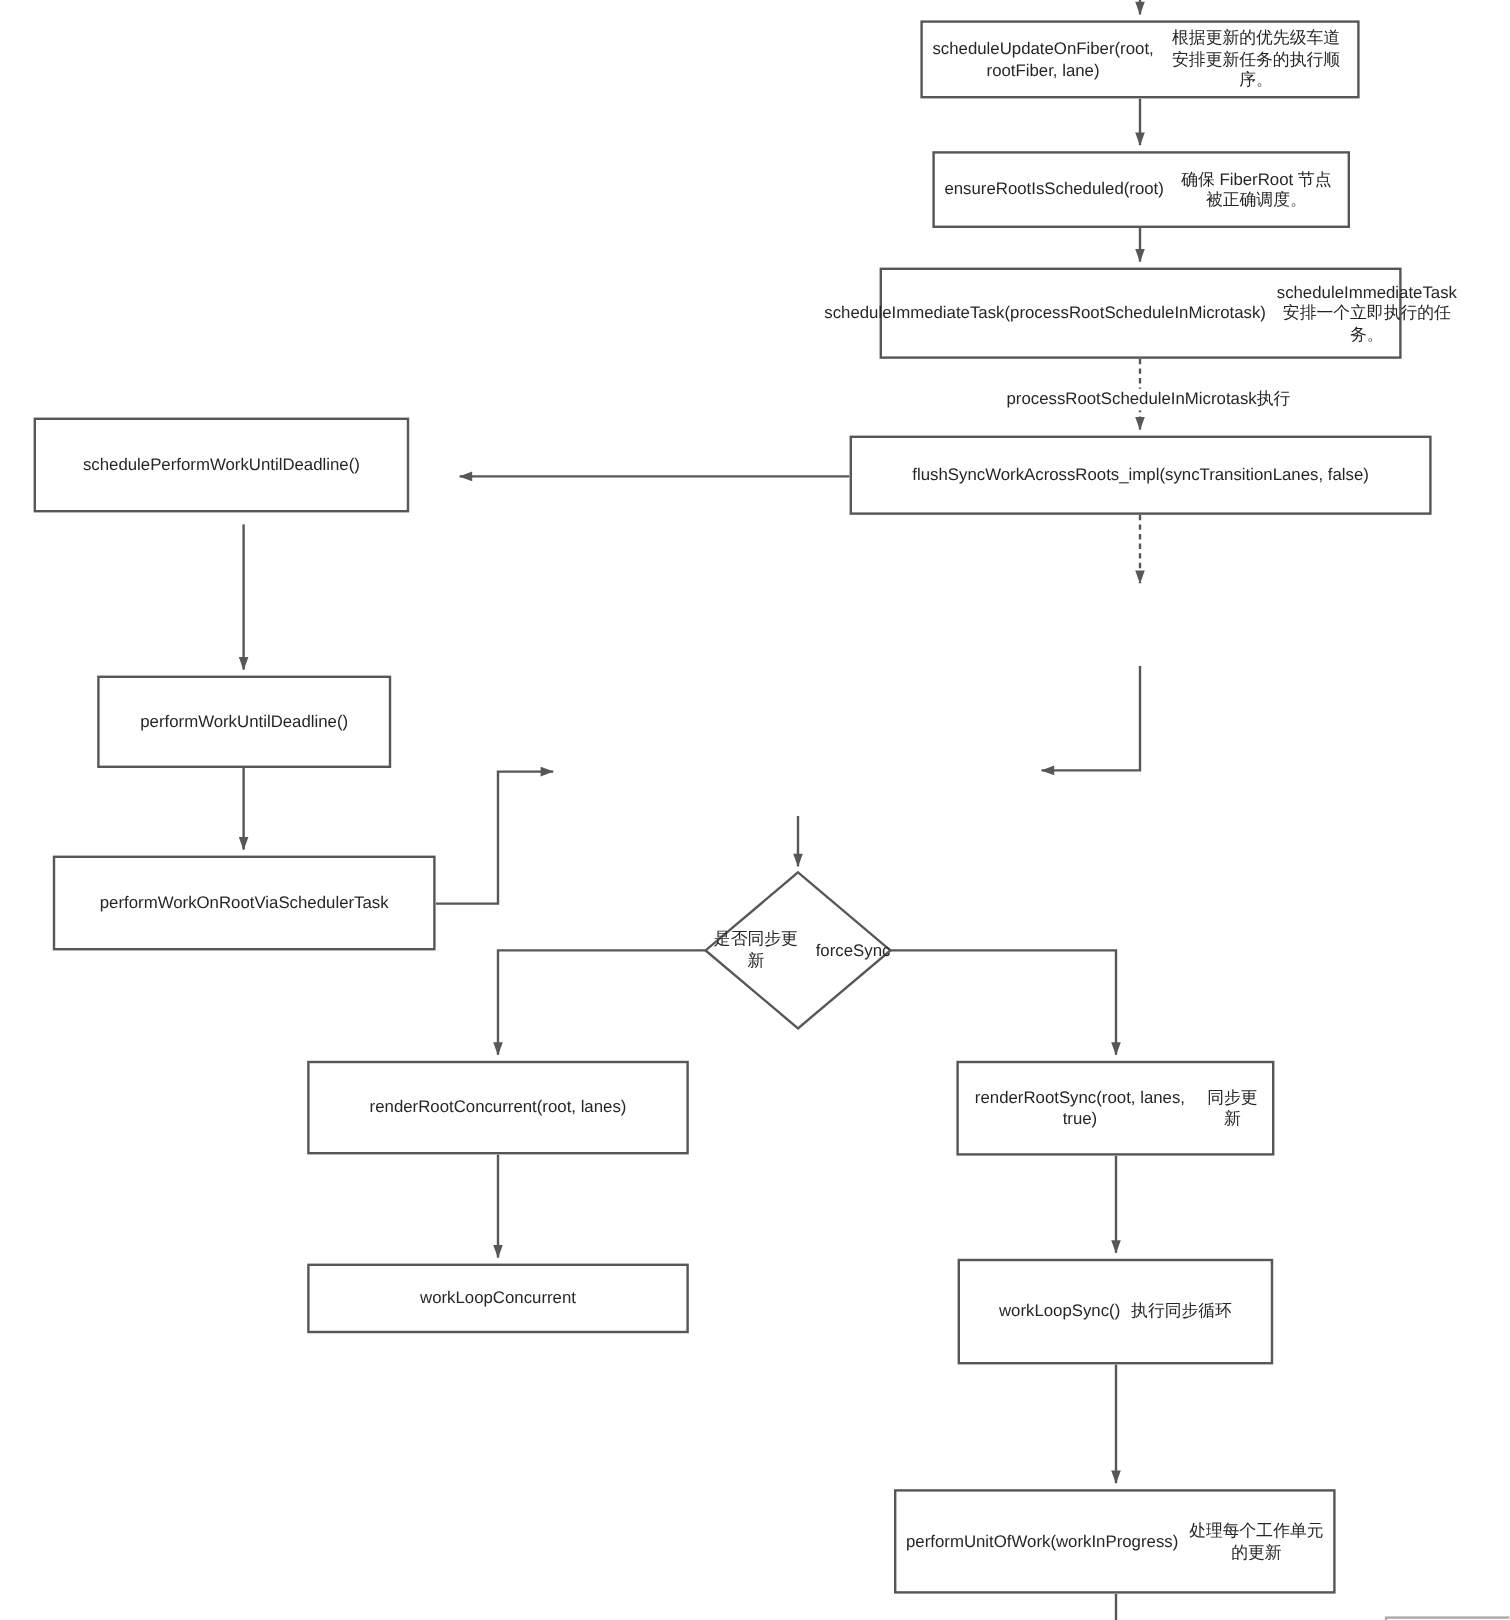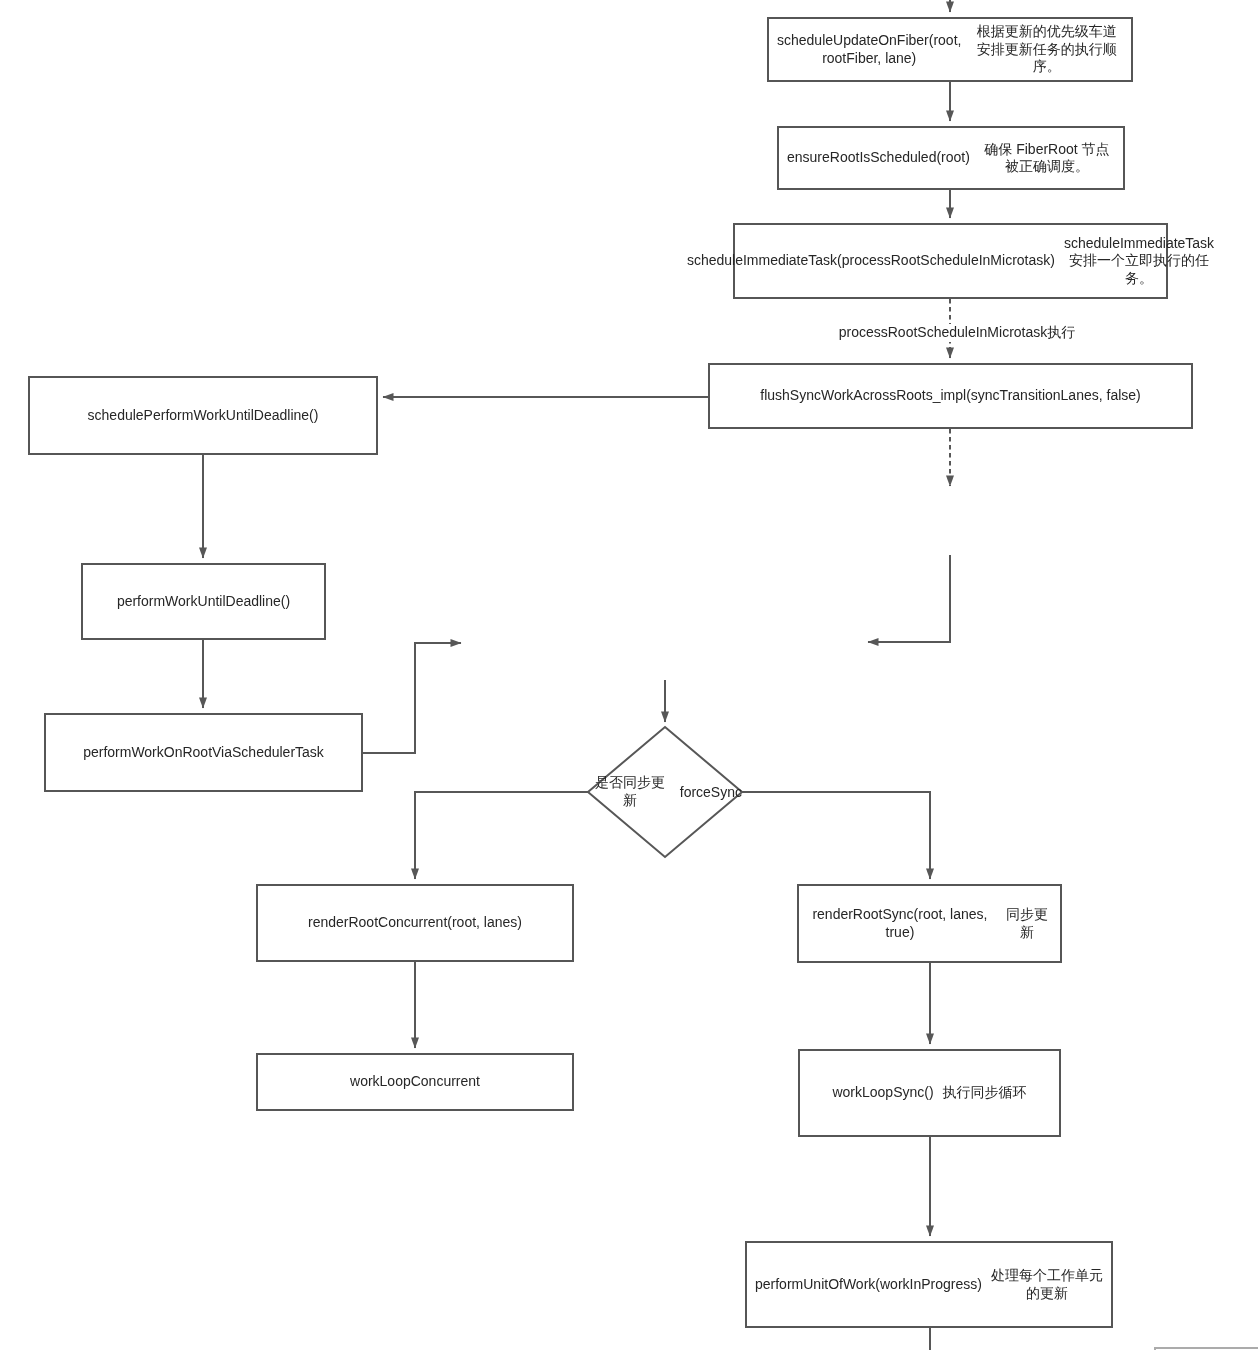--- a/index.html
+++ b/index.html
@@ -132,21 +132,21 @@
     <span>scheduleImmediateTask(processRootScheduleInMicrotask)</span>
     <span>scheduleImmediateTask安排一个立即执行的任务。</span>
   </div>
 
   <div class="edge-label">processRootScheduleInMicrotask执行</div>
 
   <div class="node" style="left:708px; top:363px; width:485px; height:66px">
     <span>flushSyncWorkAcrossRoots_impl(syncTransitionLanes, false)</span>
   </div>
 
-  <div class="node" style="left:28px; top:376px; width:350px; height:79px">
+  <div class="node" style="left:28px; top:348px; width:313px; height:79px">
     <span>schedulePerformWorkUntilDeadline()</span>
   </div>
 
 
   <div class="node" style="left:81px; top:563px; width:245px; height:77px">
     <span>performWorkUntilDeadline()</span>
   </div>
 
 
   <div class="node" style="left:44px; top:713px; width:319px; height:79px">

